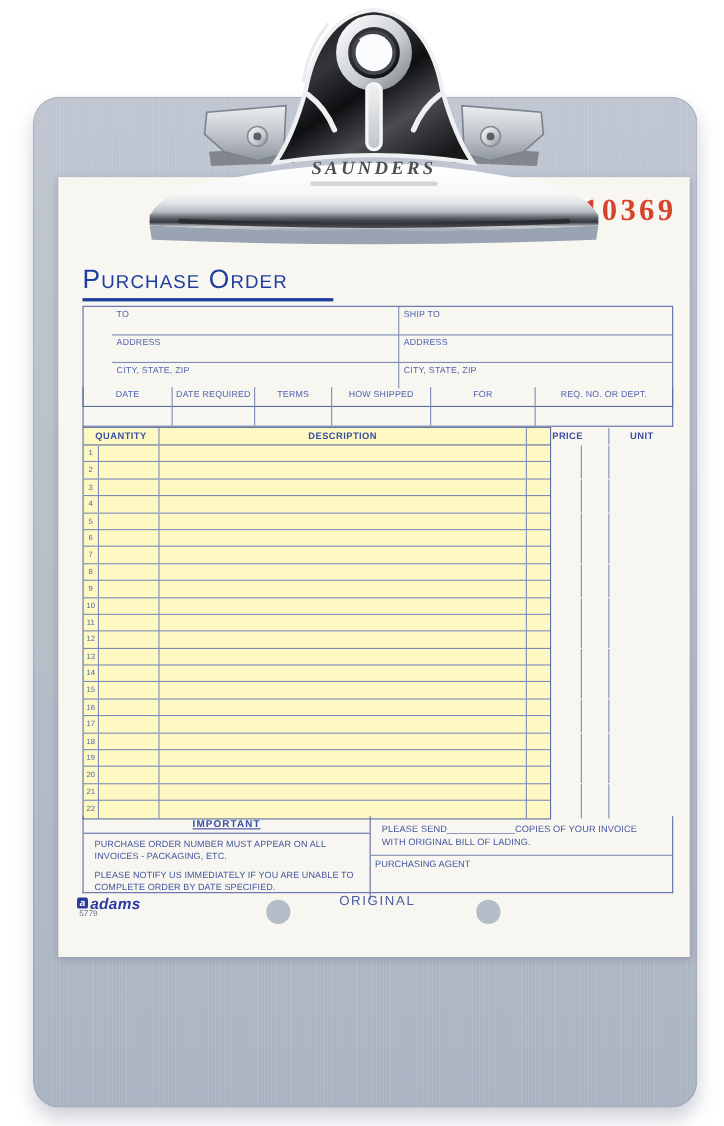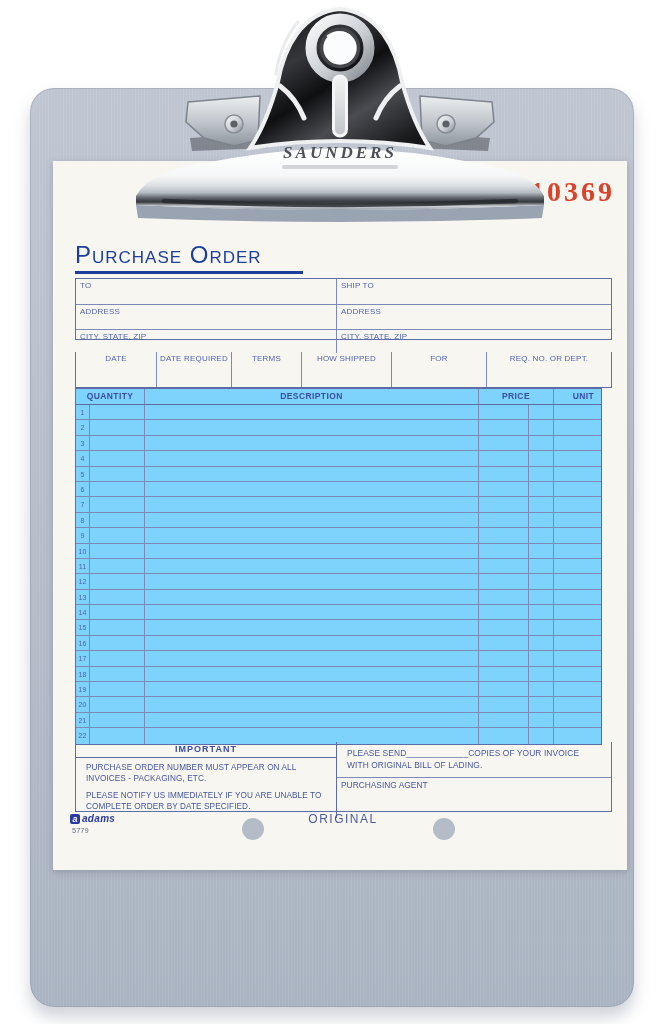--- a/index.html
+++ b/index.html
@@ -33,39 +33,39 @@
     color:#1e3e9e;letter-spacing:1px;line-height:1;
   }
   .po-title-rule{
     position:absolute;left:22px;top:110px;width:228px;height:3px;background:#1e3e9e;
   }
   
   .paper{--line:#7d8ab8;--line-strong:#5e6ca5;--ink:#5063ae;--ink-bold:#3a4da4;}
   .lbl{font-size:8px;color:var(--ink);letter-spacing:.2px;}
   
   .addr{
-    position:absolute;left:22px;top:117px;width:537px;height:62px;
+    position:absolute;left:22px;top:117px;width:537px;height:92px;
     display:grid;grid-template-columns:260px 1fr;grid-template-rows:25px 25px 24px;
-    border:1px solid var(--line-strong);box-sizing:border-box;
+    border:1px solid var(--line-strong);box-sizing:border-box;padding-left:26px;
   }
   .addr>div{padding:2px 4px;box-sizing:border-box;}
   .addr>div:nth-child(2n){border-left:1px solid var(--line);}
   .addr>div:nth-child(n+3){border-top:1px solid var(--line);}
   
   .daterow{
     position:absolute;left:22px;top:191px;width:537px;height:36px;
     display:grid;grid-template-columns:80px 75px 70px 90px 95px 1fr;
     border:1px solid var(--line-strong);border-top:0;box-sizing:border-box;
   }
   .daterow>div{padding-top:2px;text-align:center;box-sizing:border-box;}
   .daterow>div + div{border-left:1px solid var(--line);}
   
   .items{
-    position:absolute;left:22px;top:227px;width:527px;
-    border:1px solid var(--line-strong);box-sizing:border-box;background:#7dd3fc;
+    position:absolute;left:22px;top:227px;width:426px;
+    border:1px solid var(--line-strong);box-sizing:border-box;background:#fef9c3;
   }
   .items-head{
     display:grid;grid-template-columns:68px 334px 75px 60px;height:15px;
     border-bottom:1px solid var(--line-strong);
   }
   .items-head>div{
     text-align:center;font-size:8.5px;font-weight:bold;color:var(--ink-bold);
     letter-spacing:.4px;line-height:15px;box-sizing:border-box;
   }
   .items-head>div + div{border-left:1px solid var(--line);}
@@ -81,37 +81,37 @@
   
   .bottom{
     position:absolute;left:22px;top:581px;width:537px;height:70px;
     display:grid;grid-template-columns:260px 1fr;
     border:1px solid var(--line-strong);border-top:0;box-sizing:border-box;
   }
   .important{box-sizing:border-box;}
   .important-head{
     height:15px;border-bottom:1px solid var(--line-strong);
     text-align:center;font-size:9px;font-weight:bold;color:var(--ink-bold);
-    letter-spacing:1px;line-height:15px;
+    letter-spacing:1px;line-height:15px;text-decoration:underline;
   }
   .important-body{padding:4px 8px 0 10px;}
   .important-body p{margin:0 0 5px 0;font-size:8.2px;color:#44569f;line-height:1.4;letter-spacing:.1px;}
   .invoice{border-left:1px solid var(--line-strong);display:flex;flex-direction:column;box-sizing:border-box;}
   .invoice-note{
     height:36px;border-bottom:1px solid var(--line);box-sizing:border-box;
     padding:5px 8px 0 10px;font-size:8.4px;color:#44569f;line-height:1.45;letter-spacing:.1px;
   }
   .agent{padding:2px 4px;font-size:8.4px;color:#44569f;}
   
   .brandline{position:absolute;left:17px;top:652px;display:flex;align-items:center;gap:2px;}
   .brand-box{
     width:10px;height:10px;background:#2b3aa0;border-radius:2px;color:#fff;
     font-size:9px;font-weight:bold;font-style:italic;text-align:center;line-height:10px;
   }
-  .brand-word{font-size:10px;font-weight:bold;font-style:italic;color:#2b3aa0;letter-spacing:.3px;}
+  .brand-word{font-size:14px;font-weight:bold;font-style:italic;color:#2b3aa0;letter-spacing:.3px;}
   .form-number{position:absolute;left:19px;top:665px;font-size:7.5px;color:#6a7488;}
   .copy-label{
     position:absolute;left:240px;top:651px;width:100px;text-align:center;
     font-size:12px;color:#4a5aa0;letter-spacing:1.5px;
   }
   .hole{position:absolute;width:22px;height:22px;border-radius:50%;background:#b4bcc8;top:657px;}
   .hole.h1{left:189px;}
   .hole.h2{left:380px;}
   
   .clip-svg{position:absolute;left:130px;top:0;width:420px;height:228px;pointer-events:none;}

